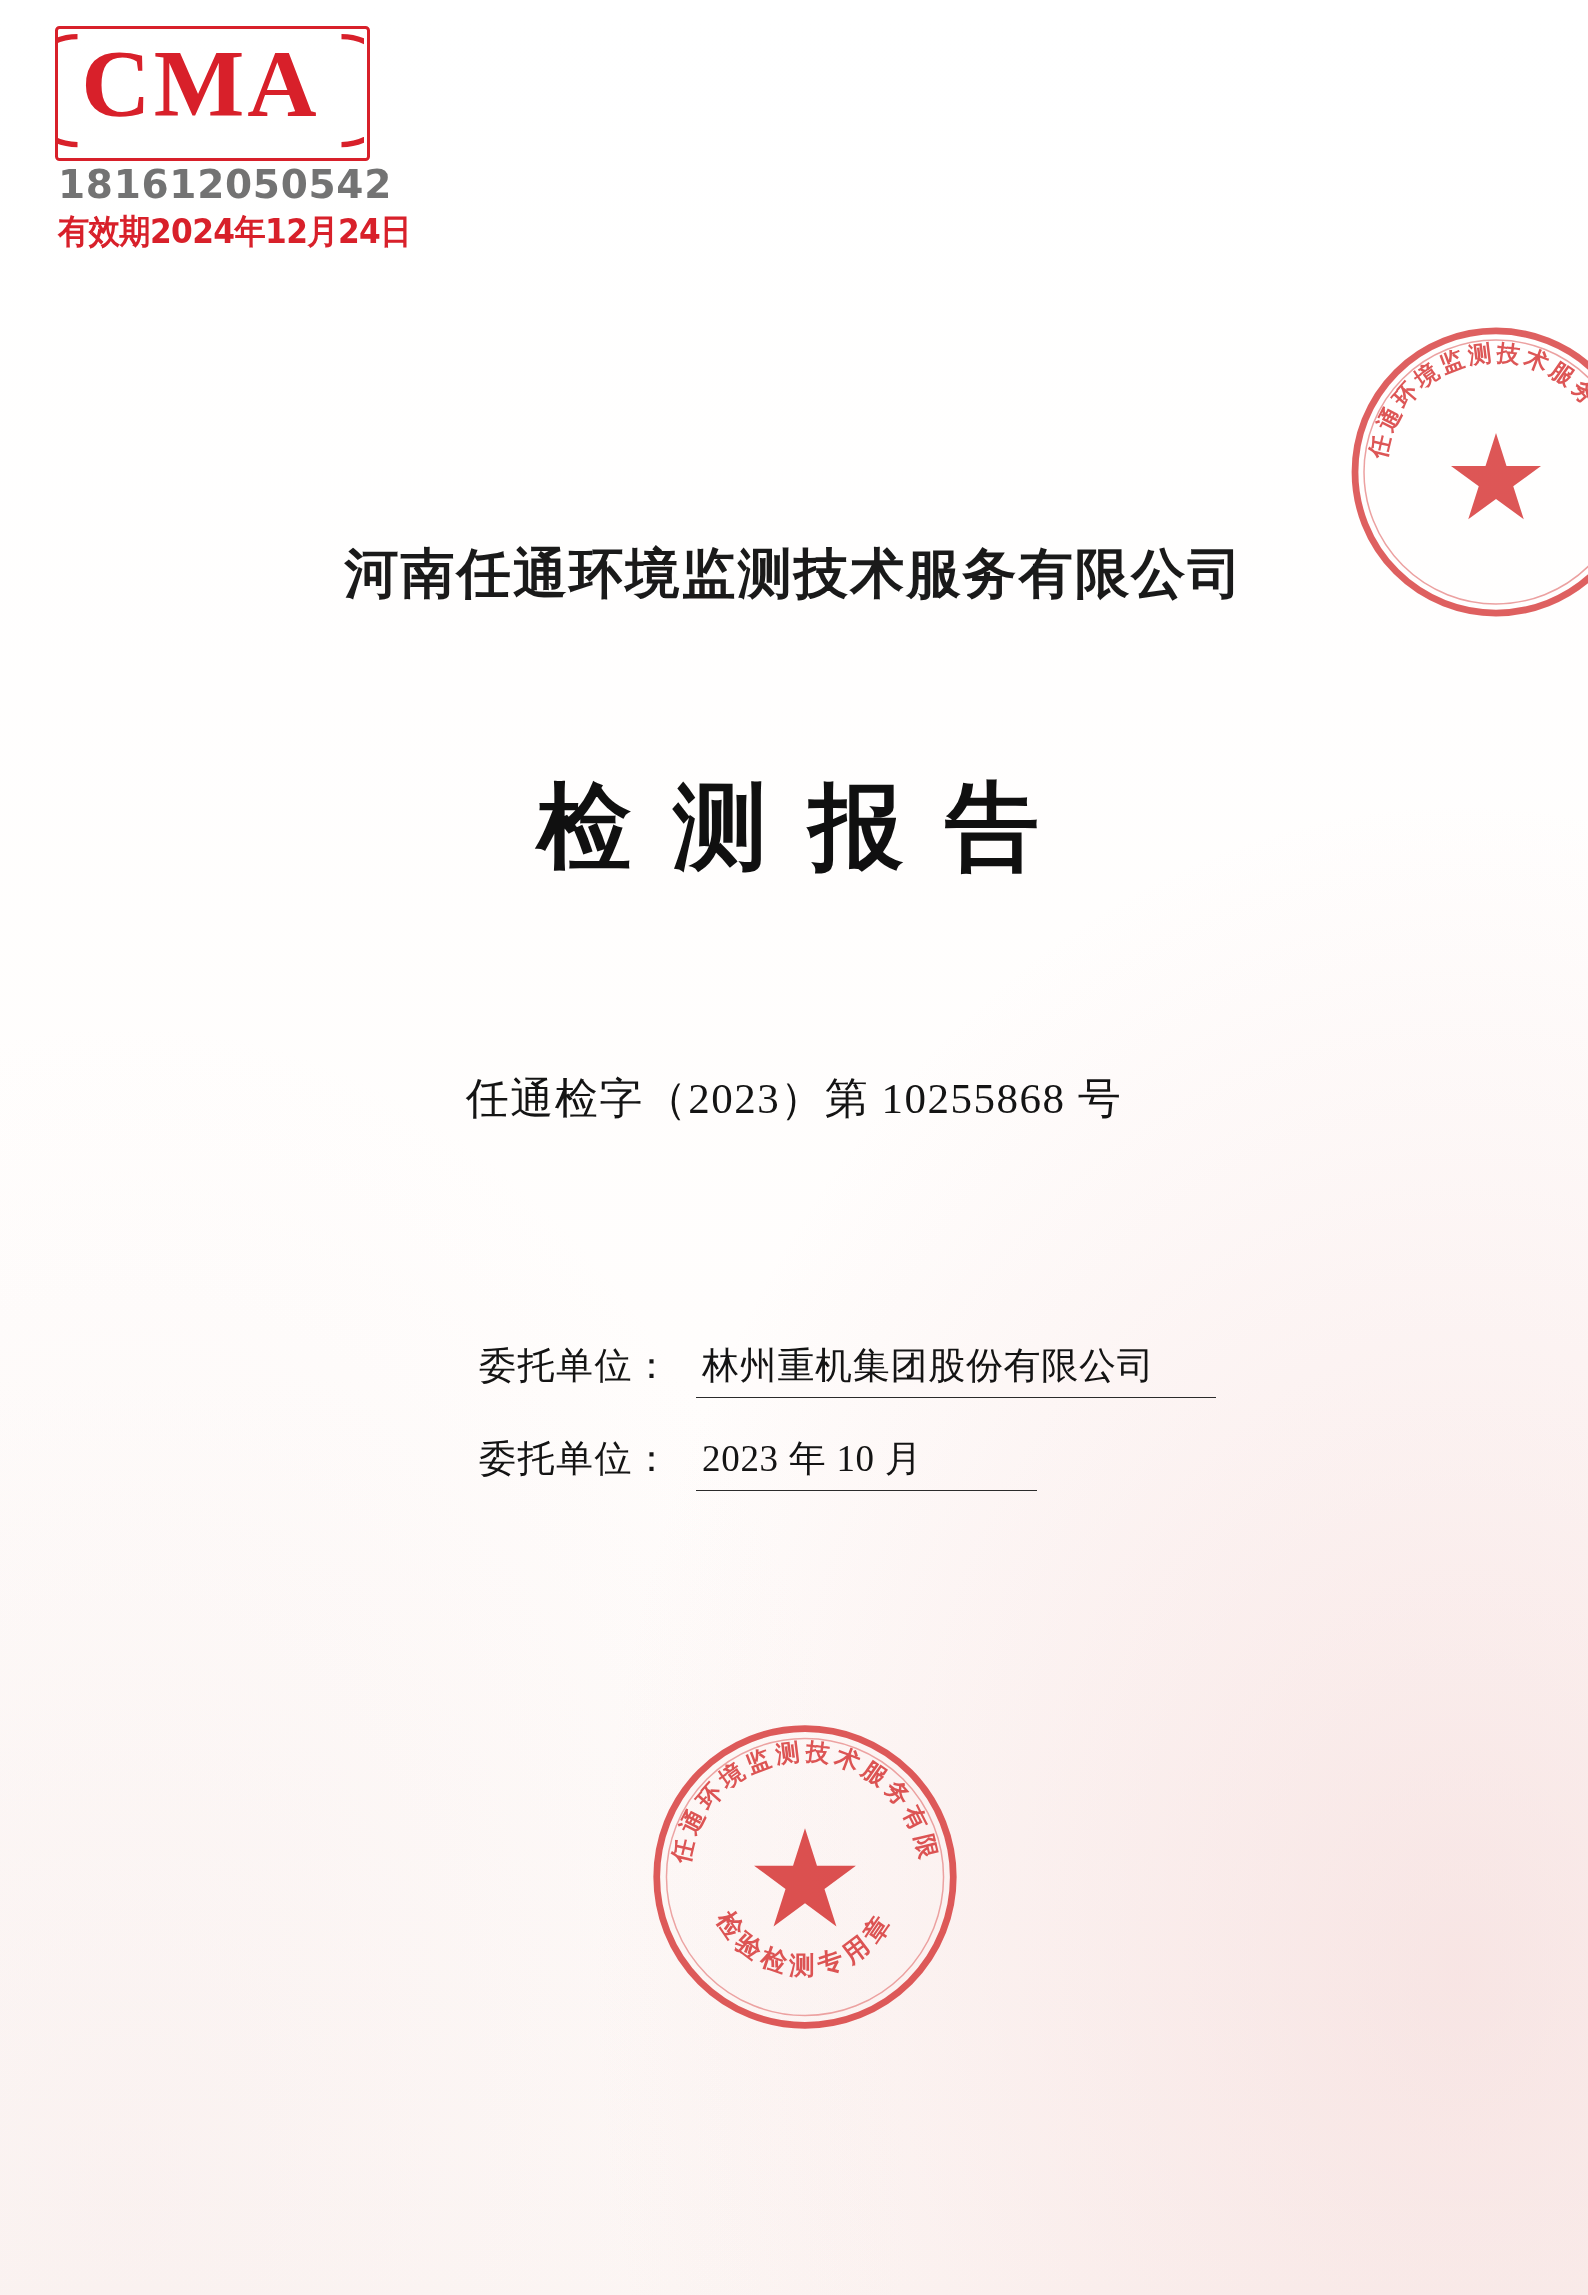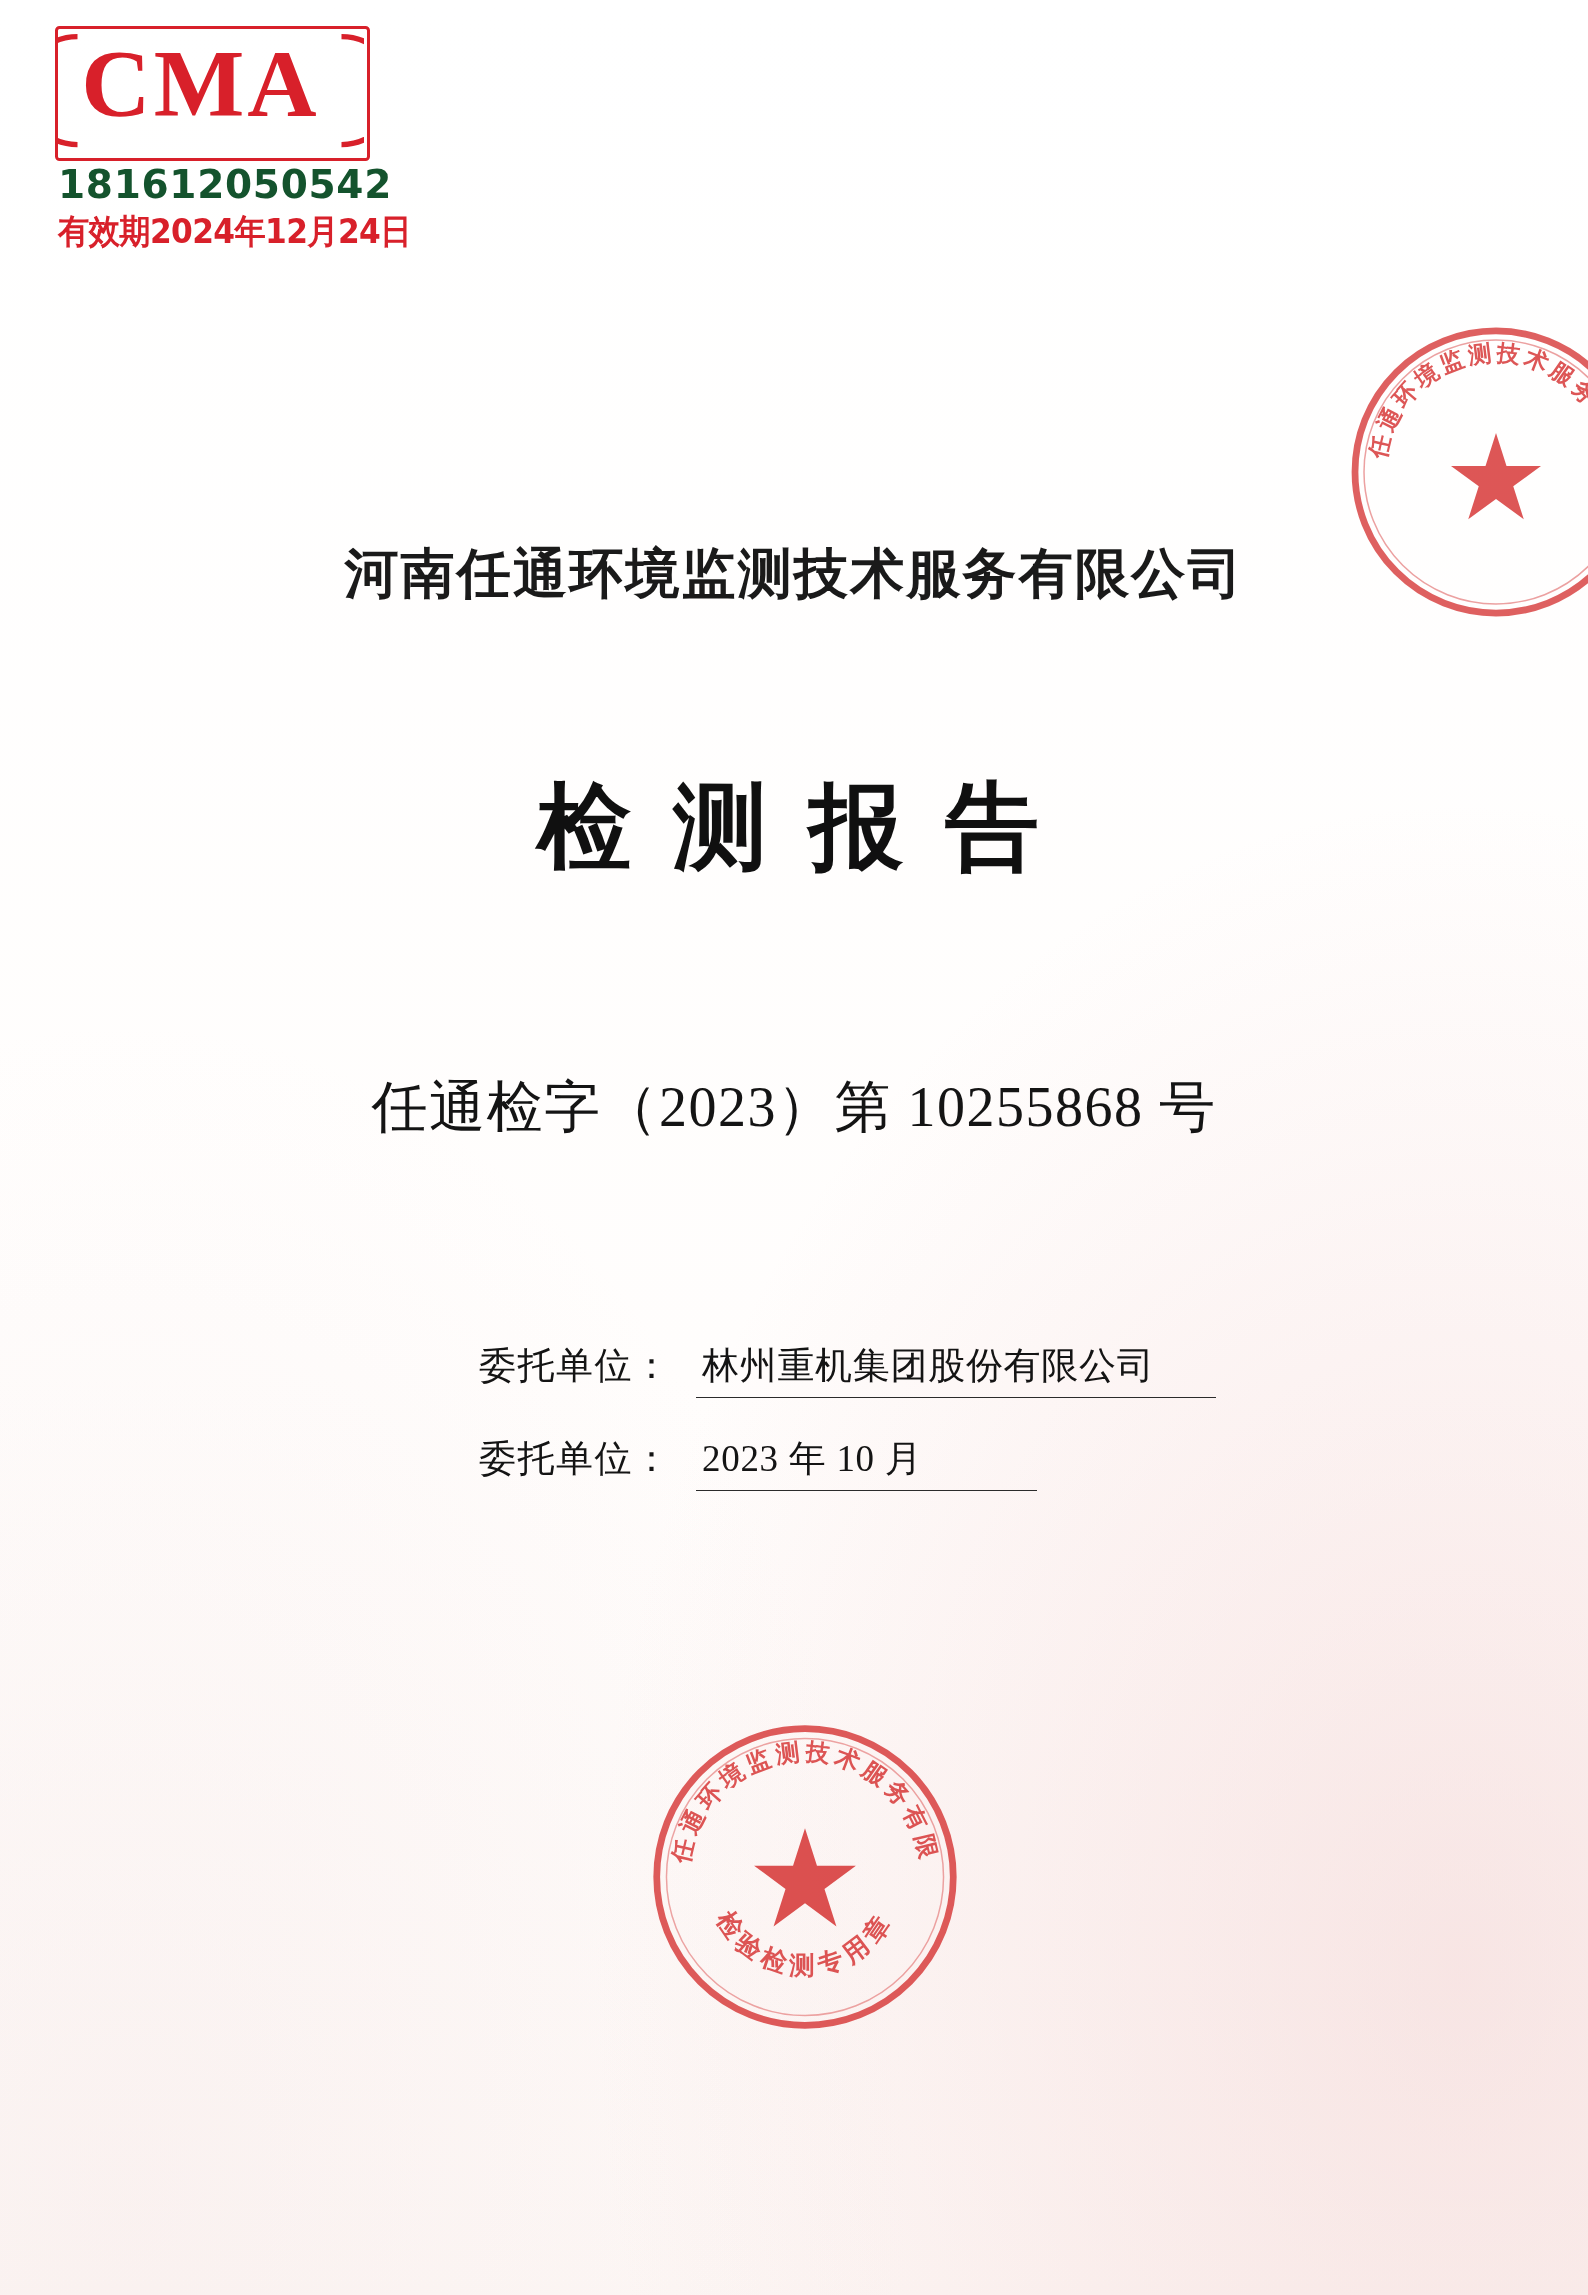--- a/index.html
+++ b/index.html
@@ -73,21 +73,21 @@
   }
   .cma-number {
     position: absolute;
     left: 12px;
     top: 142px;
     width: 307px;
     font-family: "DejaVu Sans", sans-serif;
     font-size: 39px;
     font-weight: 600;
     letter-spacing: 0.7px;
-    color: #14532d;
+    color: #737373;
     white-space: nowrap;
   }
   .cma-valid {
     position: absolute;
     left: 12px;
     top: 189px;
     width: 322px;
     font-family: "DejaVu Sans", sans-serif;
     font-size: 34px;
     font-weight: 600;
@@ -147,21 +147,21 @@
     color: #101010;
   }
 
   .report-number {
     position: absolute;
     left: 0;
     right: 0;
     top: 1070px;
     text-align: center;
     font-family: "Liberation Serif", "DejaVu Serif", serif;
-    font-size: 56px;
+    font-size: 43px;
     letter-spacing: 1.5px;
     color: #141414;
   }
 
   .fields {
     position: absolute;
     left: 479px;
     top: 1341px;
     width: 824px;
   }

